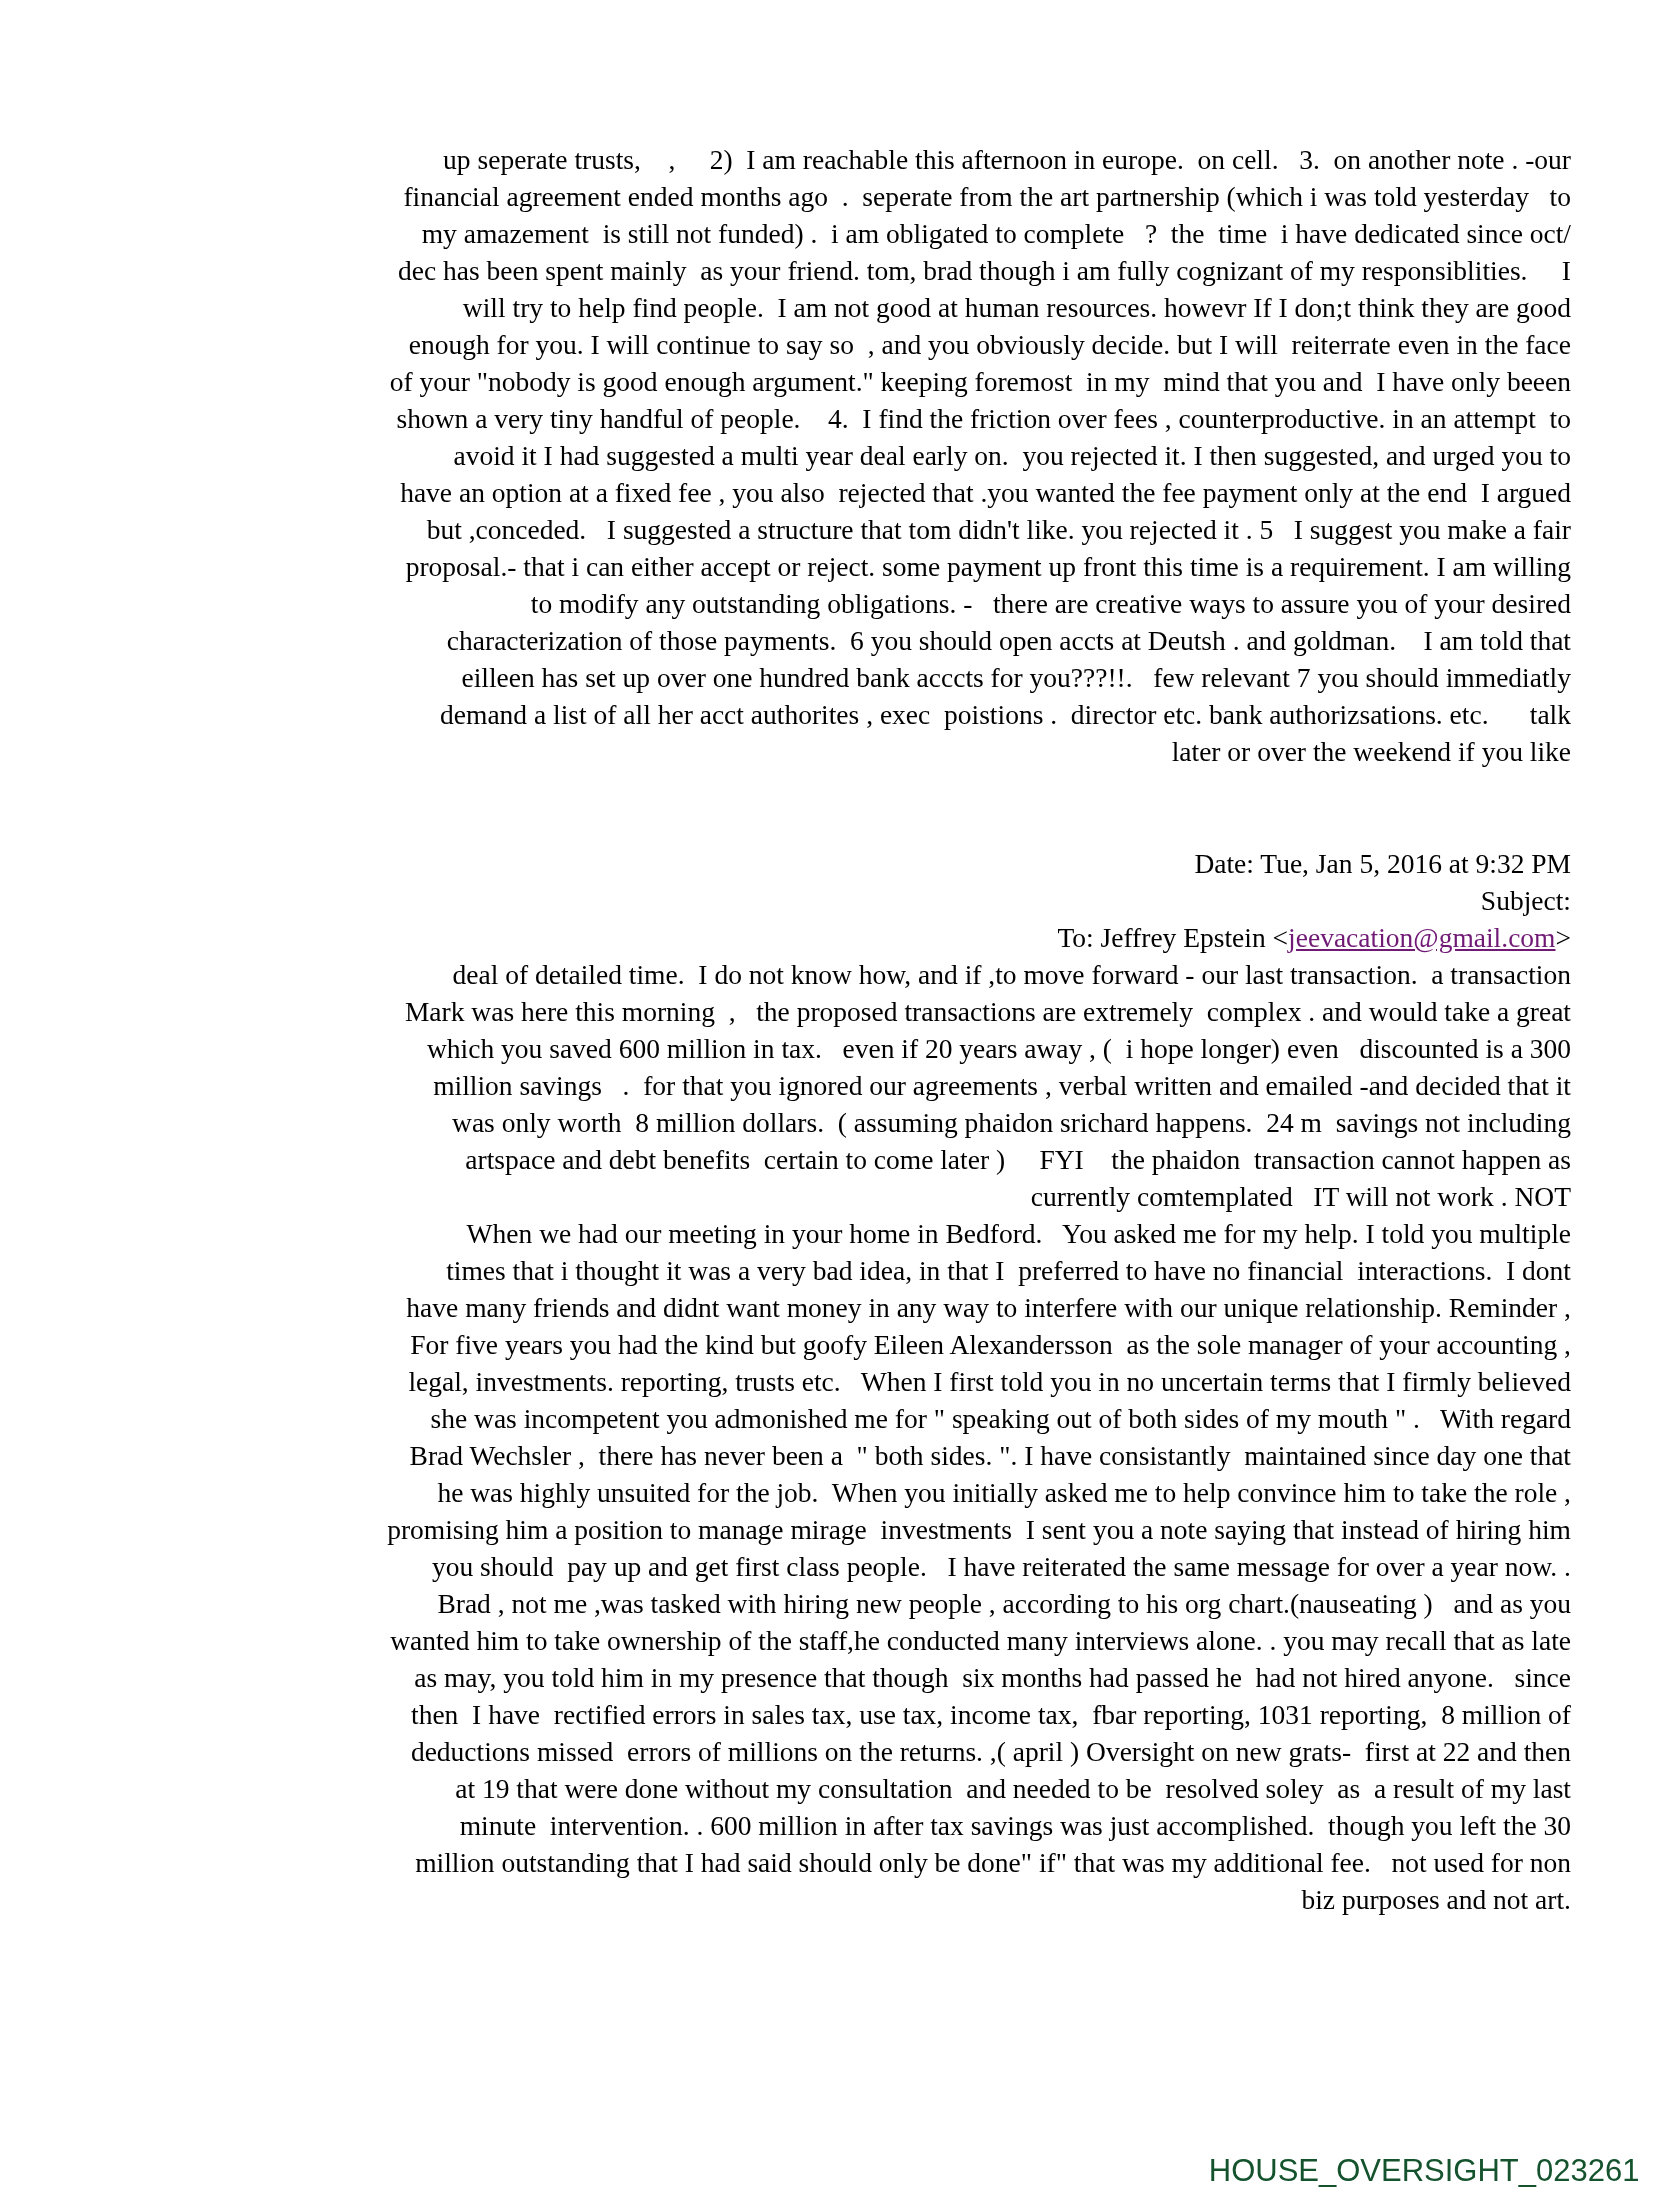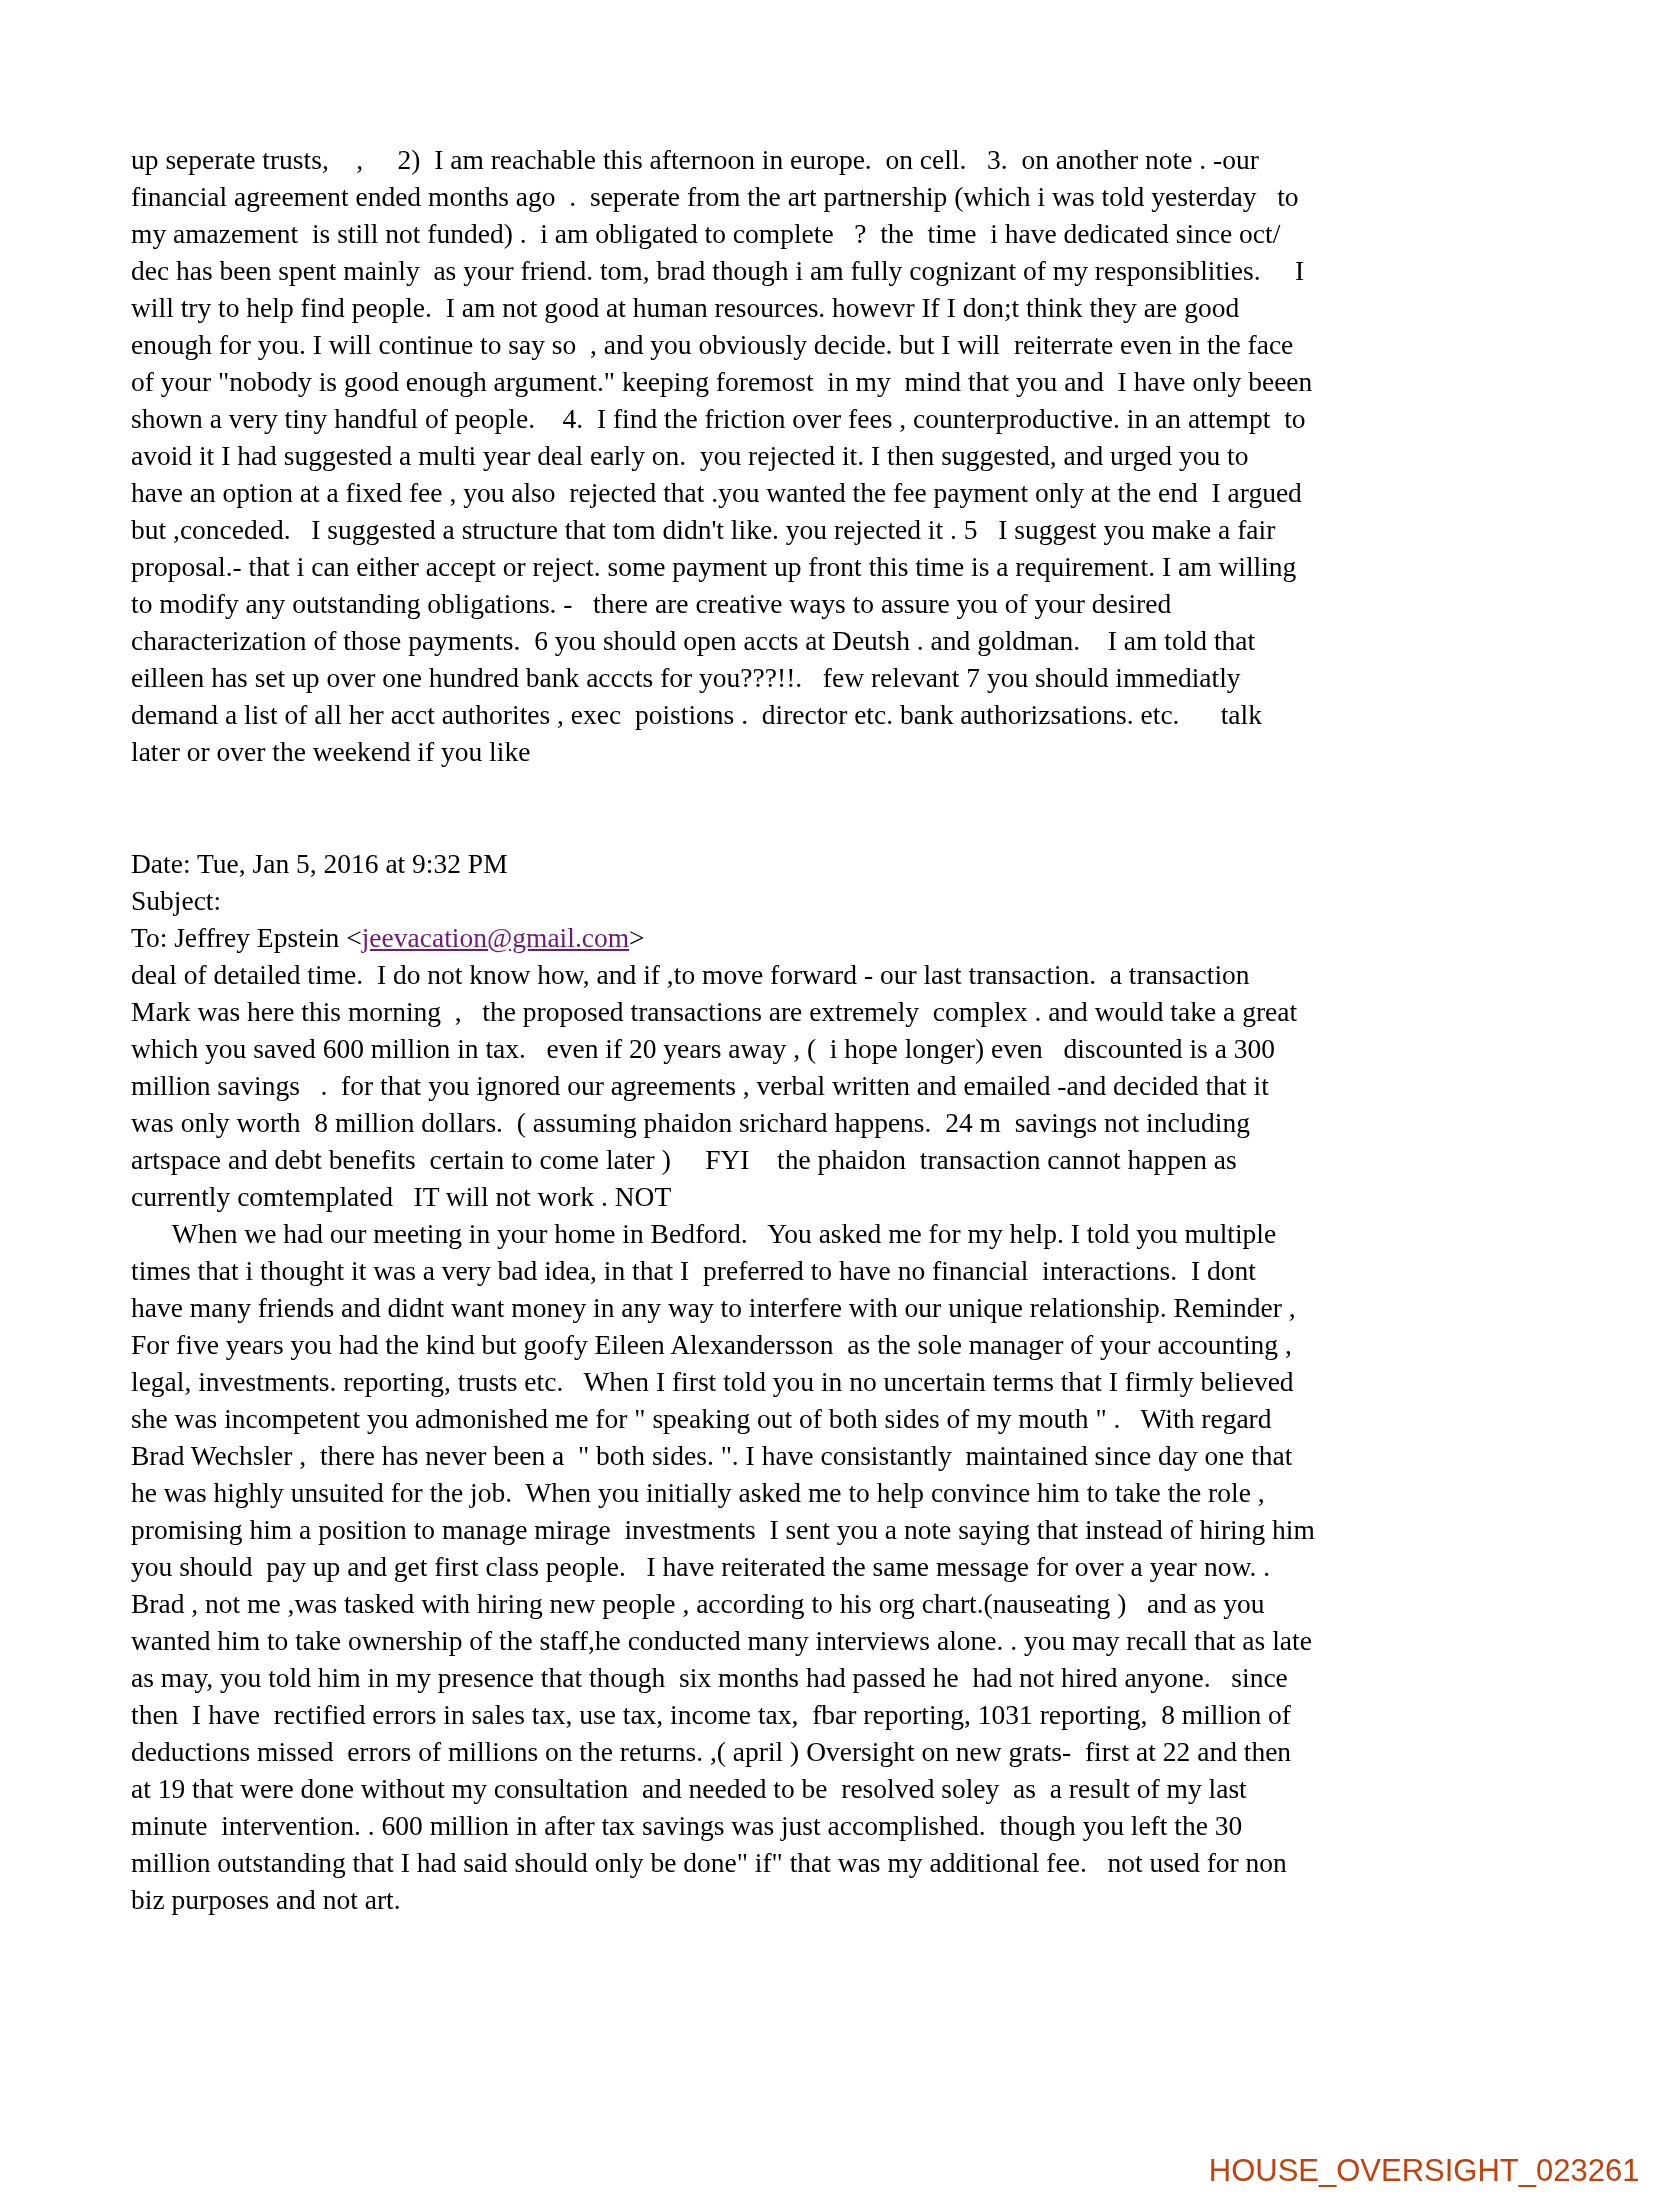--- a/index.html
+++ b/index.html
@@ -8,20 +8,21 @@
     background: #ffffff;
   }
   .page {
     position: relative;
     width: 1669px;
     height: 2205px;
     background: #ffffff;
     color: #000000;
     font-family: "Liberation Serif", serif;
     overflow: hidden;
+    text-align: right;
   }
   .content {
     position: absolute;
     left: 131px;
     top: 141px;
     width: 1440px;
     font-size: 27.5px;
     line-height: 37px;
   }
   .line, .hline {
@@ -35,21 +36,21 @@
     text-decoration: underline;
     cursor: pointer;
   }
   .footer {
     position: absolute;
     top: 2155px;
     right: 29.5px;
     font-family: "Liberation Sans", sans-serif;
     font-size: 31px;
     line-height: 1;
-    color: #c2410c;
+    color: #14532d;
     white-space: pre;
   }
 </style>
 </head>
 <body>
 
 <div class="page">
   <div class="content">
 
     <div class="para">

